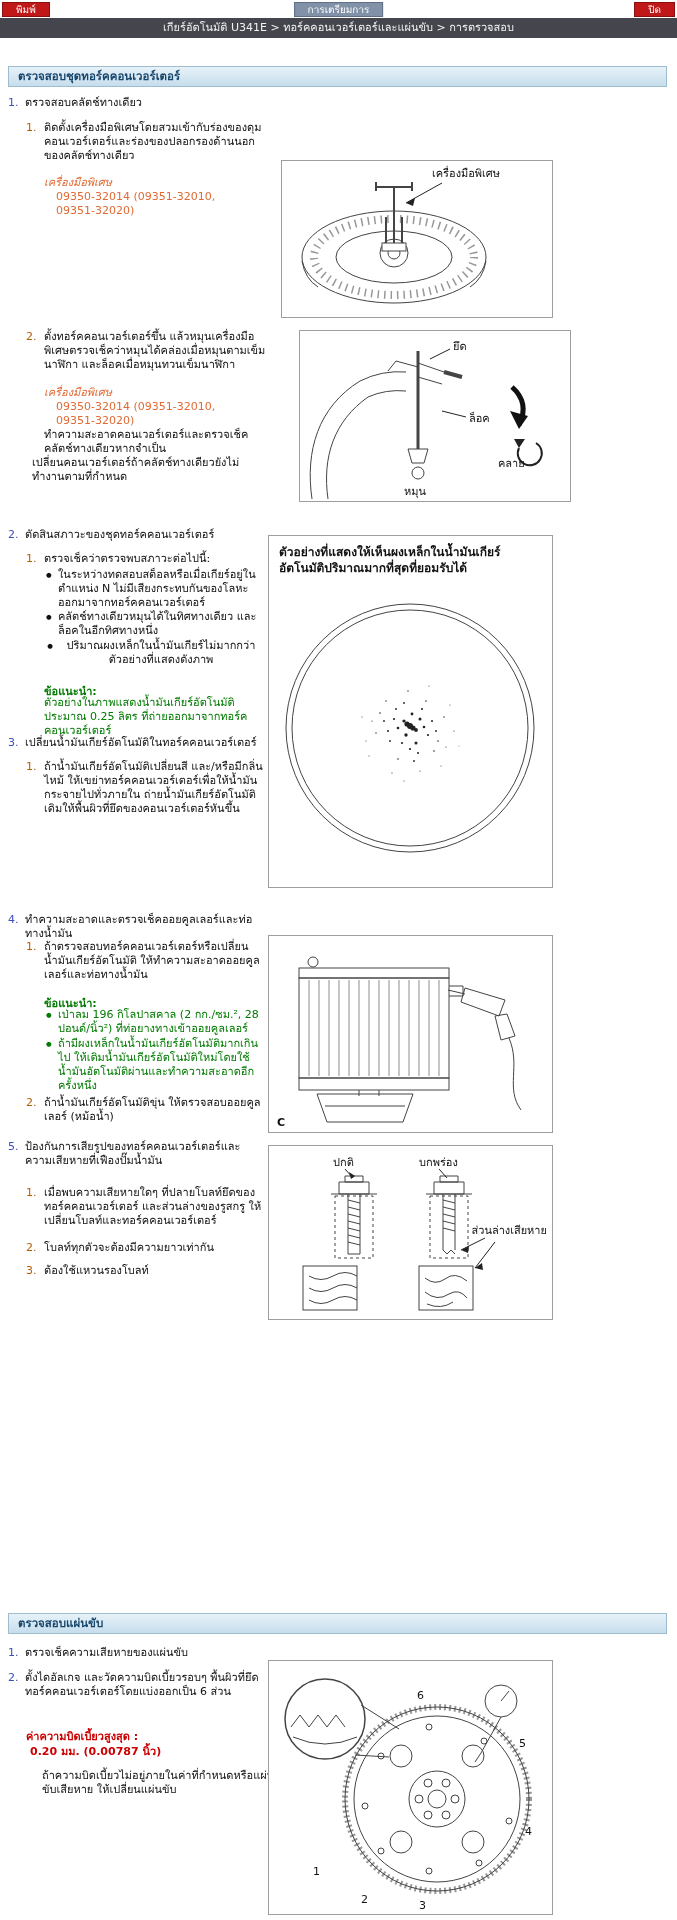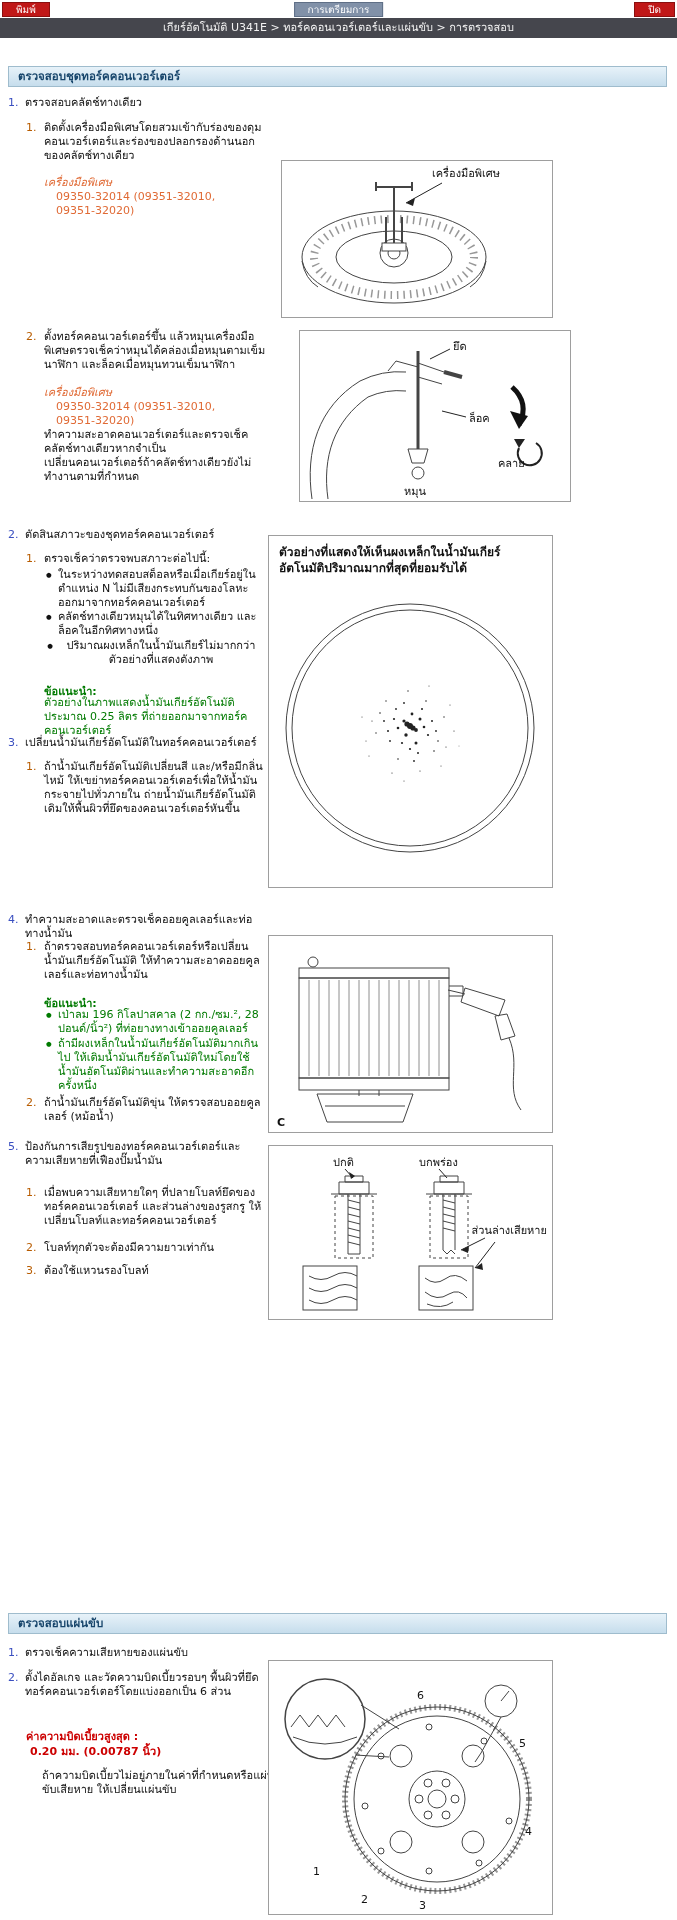--- a/index.html
+++ b/index.html
@@ -83,21 +83,21 @@
     </svg>
   </div>
 
   <div class="abs row" style="left:26px;top:330px;width:240px;">
     <span class="n-sub">2.</span>
     <span class="txt">ตั้งทอร์คคอนเวอร์เตอร์ขึ้น แล้วหมุนเครื่องมือพิเศษตรวจเช็คว่าหมุนได้คล่องเมื่อหมุนตามเข็มนาฬิกา และล็อคเมื่อหมุนทวนเข็มนาฬิกา</span>
   </div>
   <div class="abs sst-label" style="left:44px;top:386px;">เครื่องมือพิเศษ</div>
   <div class="abs sst-num" style="left:56px;top:400px;width:200px;">09350-32014   (09351-32010, 09351-32020)</div>
   <div class="abs txt" style="left:44px;top:428px;width:218px;line-height:14px;">ทำความสะอาดคอนเวอร์เตอร์และตรวจเช็คคลัตช์ทางเดียวหากจำเป็น</div>
-  <div class="abs txt" style="left:44px;top:456px;width:218px;line-height:14px;">เปลี่ยนคอนเวอร์เตอร์ถ้าคลัตช์ทางเดียวยังไม่ทำงานตามที่กำหนด</div>
+  <div class="abs txt" style="left:32px;top:456px;width:218px;line-height:14px;">เปลี่ยนคอนเวอร์เตอร์ถ้าคลัตช์ทางเดียวยังไม่ทำงานตามที่กำหนด</div>
 
   <div class="fig" style="left:281px;top:330px;width:272px;height:172px;margin-left:18px;">
     <svg width="270" height="170" viewBox="0 0 270 170">
       <g class="lineart">
         <path d="M12,168 C5,120 18,76 60,50 M28,168 C22,126 34,90 68,66"></path>
         <path d="M60,50 q22,-11 46,-9 M68,66 q18,-8 38,-6"></path>
         <path d="M118,20 V118" stroke-width="3"></path>
         <path d="M108,118 h20 l-4,14 h-12 z"></path>
         <circle cx="118" cy="142" r="6"></circle>
         <path d="M118,32 l26,9 M118,46 l24,7"></path>

